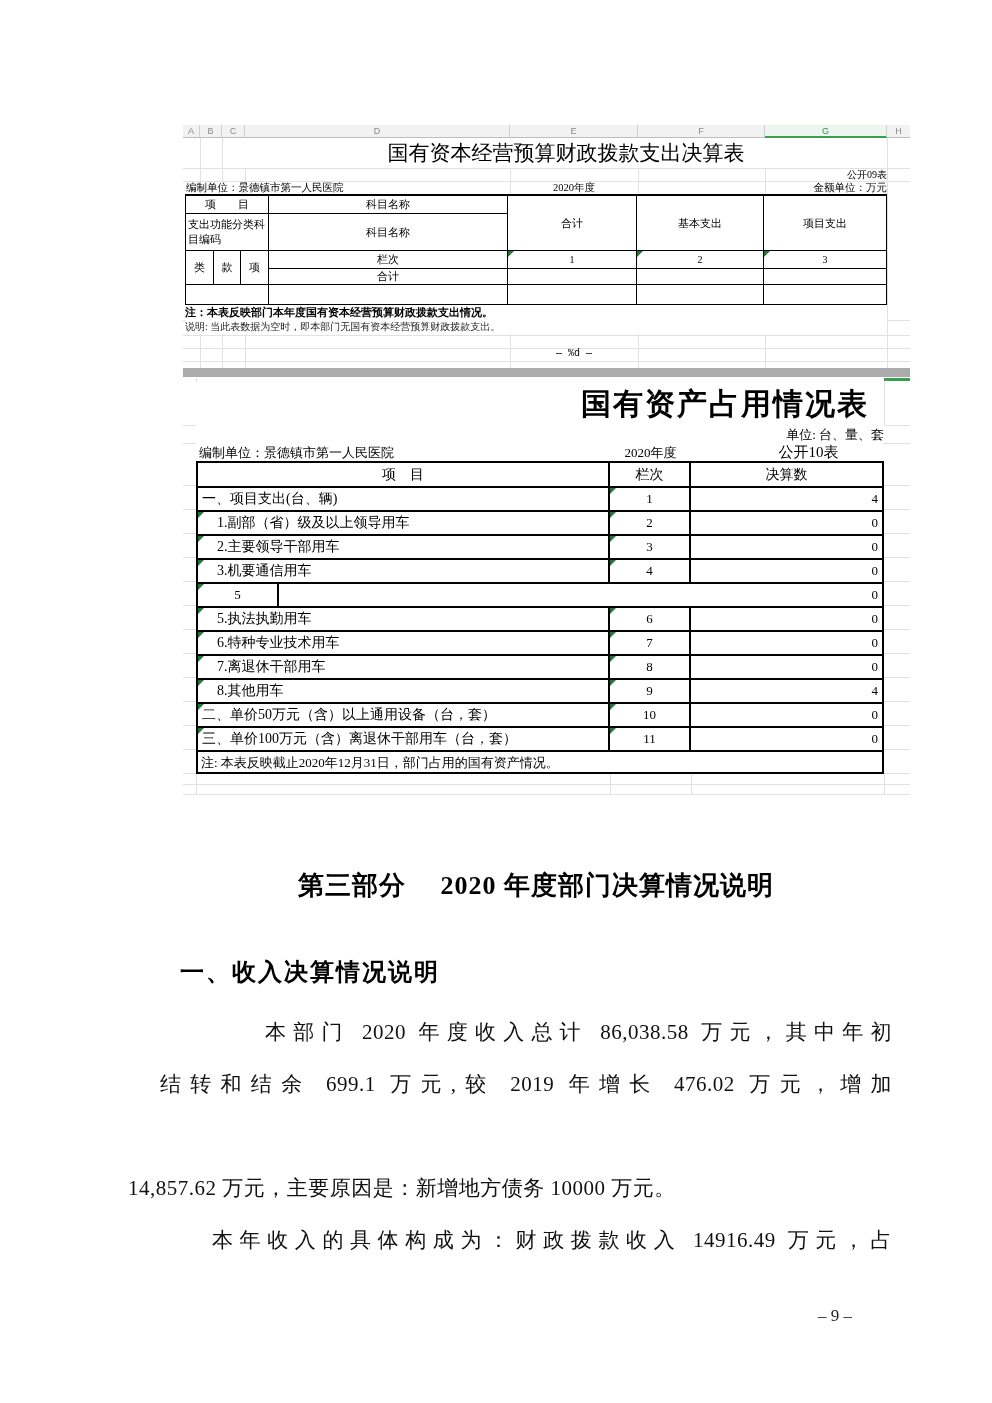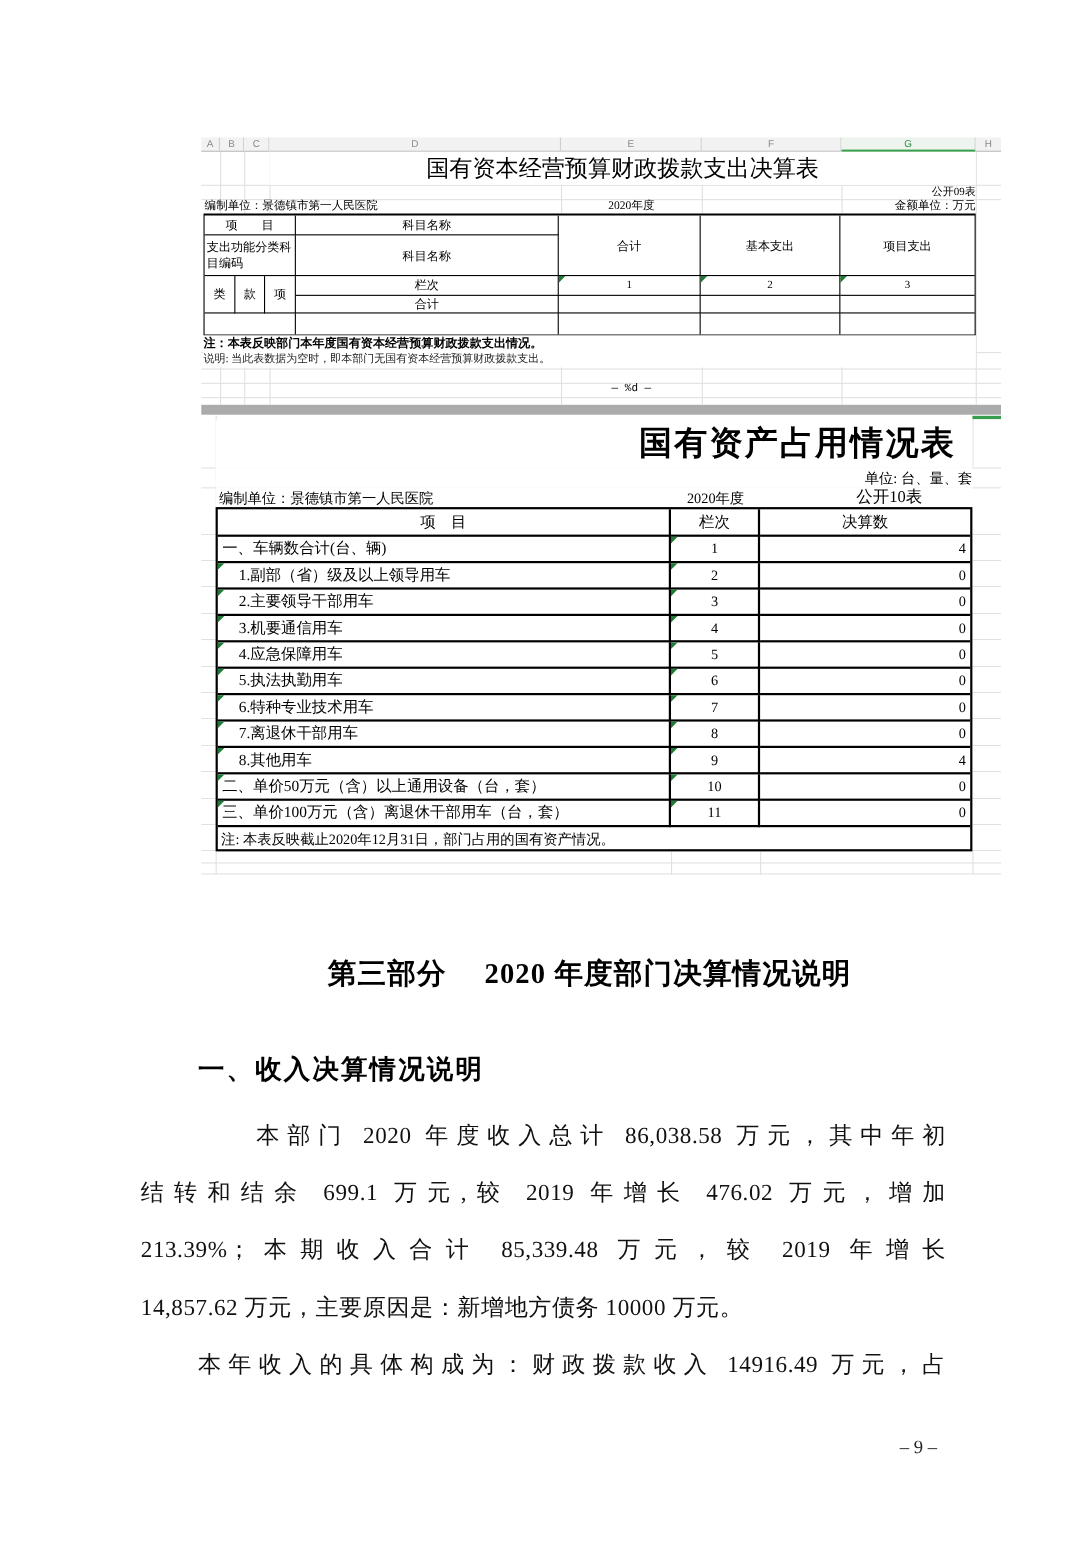--- a/index.html
+++ b/index.html
@@ -38,21 +38,21 @@
   .t2c.hd{justify-content:center;font-size:14px;}
   .t2note{box-sizing:border-box;height:22px;display:flex;align-items:center;padding-left:3px;font-size:13px;}
   .graybar{position:absolute;background:#ababab;}
   .greenbar{position:absolute;background:#3a9e4f;z-index:2;}
   
   .h1{position:absolute;left:180px;top:868px;width:712px;text-align:center;
       font-size:26px;font-weight:bold;letter-spacing:1px;}
   .h2{position:absolute;left:180px;top:956px;font-size:24px;font-weight:bold;letter-spacing:2px;}
   .bodyline{position:absolute;left:128px;width:732px;height:52px;line-height:52px;font-size:21px;
             color:#111;text-align:justify;letter-spacing:0.5px;}
-  .jl{text-align-last:justify;}
+  .jl{text-align-last:justify;margin-left:32px;}
   .pagenum{position:absolute;left:780px;top:1306px;width:110px;text-align:center;font-size:17px;color:#222;}
   .nw{white-space:nowrap;}
 </style>
 </head>
 <body>
 
 <div class="page">
 
   <div class="shot" style="left:183px;top:125px;width:727px;height:243px;">
 
@@ -154,21 +154,21 @@
     <div class="slabel" style="left:550px;top:66px;width:151px;height:17px;line-height:17px;text-align:center;font-size:15px;z-index:3;">公开10表</div>
 
     <div class="t2">
       <div class="t2row hdr">
         <div class="t2c lbl hd" style="padding-left:0;">项　目</div>
         <div class="t2c no hd">栏次</div>
         <div class="t2c val hd" style="justify-content:center;padding-right:0;">决算数</div>
       </div>
       <div class="t2row">
         <div class="t2c lbl">
-            <span class="nw">一、车辆数合计(台、辆)</span>
+            <span class="nw">一、项目支出(台、辆)</span>
           </div>
         <div class="t2c no">
             <span class="tri"></span>
             <span>1</span>
           </div>
         <div class="t2c val">4</div>
       </div>
       <div class="t2row">
         <div class="t2c lbl ind">
             <span class="tri"></span>
@@ -196,24 +196,20 @@
             <span class="tri"></span>
             <span class="nw">3.机要通信用车</span>
           </div>
         <div class="t2c no">
             <span class="tri"></span>
             <span>4</span>
           </div>
         <div class="t2c val">0</div>
       </div>
       <div class="t2row">
-        <div class="t2c lbl ind">
-            <span class="tri"></span>
-            <span class="nw">4.应急保障用车</span>
-          </div>
         <div class="t2c no">
             <span class="tri"></span>
             <span>5</span>
           </div>
         <div class="t2c val">0</div>
       </div>
       <div class="t2row">
         <div class="t2c lbl ind">
             <span class="tri"></span>
             <span class="nw">5.执法执勤用车</span>
@@ -281,18 +277,17 @@
       </div>
       <div class="t2note">注: 本表反映截止2020年12月31日，部门占用的国有资产情况。</div>
     </div>
   </div>
 
   <div class="h1">第三部分　 2020 年度部门决算情况说明</div>
   <div class="h2">一、收入决算情况说明</div>
 
   <div class="bodyline jl" style="top:1006px;padding-left:105px;width:627px;">本部门 2020 年度收入总计 86,038.58 万元，其中年初</div>
   <div class="bodyline jl" style="top:1058px;">结转和结余 699.1 万元,较 2019 年增长 476.02 万元，增加</div>
-  <div class="bodyline jl" style="top:1110px;">213.39%；本期收入合计 85,339.48 万元，较 2019 年增长</div>
   <div class="bodyline" style="top:1162px;">14,857.62 万元，主要原因是：新增地方债务 10000 万元。</div>
   <div class="bodyline jl" style="top:1214px;padding-left:52px;width:680px;">本年收入的具体构成为：财政拨款收入 14916.49 万元，占</div>
 
   <div class="pagenum">– 9 –</div>
 </div>
 
 </body></html>

